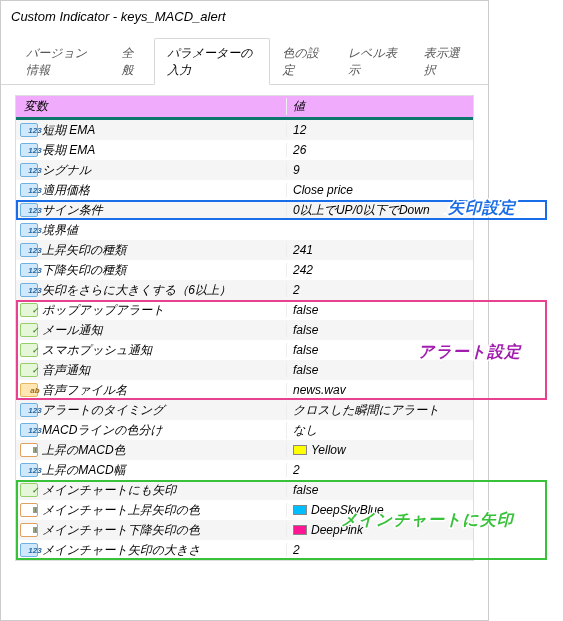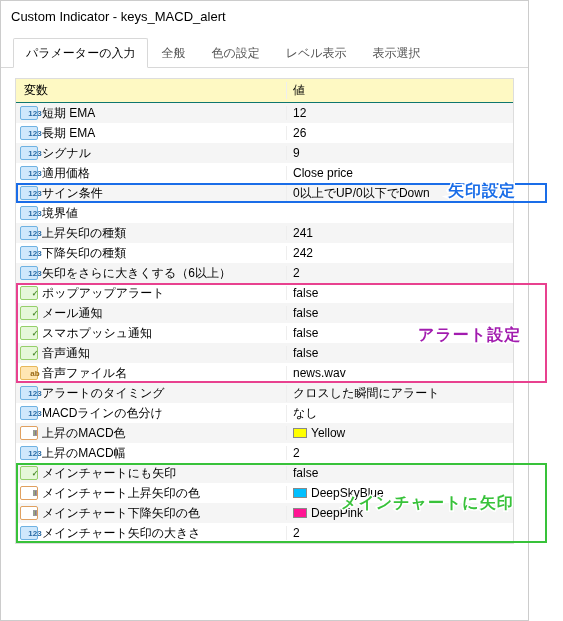--- a/index.html
+++ b/index.html
@@ -6,24 +6,25 @@
   body {
     font-family: "Yu Gothic UI", Meiryo, sans-serif;
     font-size: 12px;
     background: #fff;
     color: #000;
     width: 563px;
     height: 621px;
     overflow: hidden;
   }
   .window {
-    width: 529px;
+    width: 489px;
     height: 621px;
     background: #fff;
     border: 1px solid #ccc;
+    font-style: italic;
   }
   .titlebar {
     height: 30px;
     padding: 0 10px;
     display: flex;
     align-items: center;
     font-size: 13px;
   }
   .tabbar {
     display: flex;
@@ -52,22 +53,22 @@
     border: 1px solid #ddd;
     position: relative;
   }
   .header-row, .row {
     display: flex;
     height: 20px;
     align-items: center;
   }
   .header-row {
     height: 24px;
-    background: #fef9c3;
-    border-bottom: 1px solid #0f766e;
+    background: #f0abfc;
+    border-bottom: 3px solid #0f766e;
     font-weight: 400;
   }
   .row:nth-child(odd) { background: #f5f5f5; }
   .row:nth-child(even) { background: #ffffff; }
   .col-var {
     flex: 0 0 270px;
     display: flex;
     align-items: center;
     padding-left: 4px;
     white-space: nowrap;
@@ -131,22 +132,23 @@
 </head>
 <body>
 
 <div class="window">
 
   <div class="titlebar">
     <span>Custom Indicator - keys_MACD_alert</span>
   </div>
 
   <div class="tabbar">
+    <div class="tab">バージョン情報</div>
+    <div class="tab">全般</div>
     <div class="tab active">パラメーターの入力</div>
-    <div class="tab">全般</div>
     <div class="tab">色の設定</div>
     <div class="tab">レベル表示</div>
     <div class="tab">表示選択</div>
   </div>
 
   <div class="grid">
     <div class="header-row">
       <div class="col-var" style="padding-left:8px">変数</div>
       <div class="col-val">値</div>
     </div>

